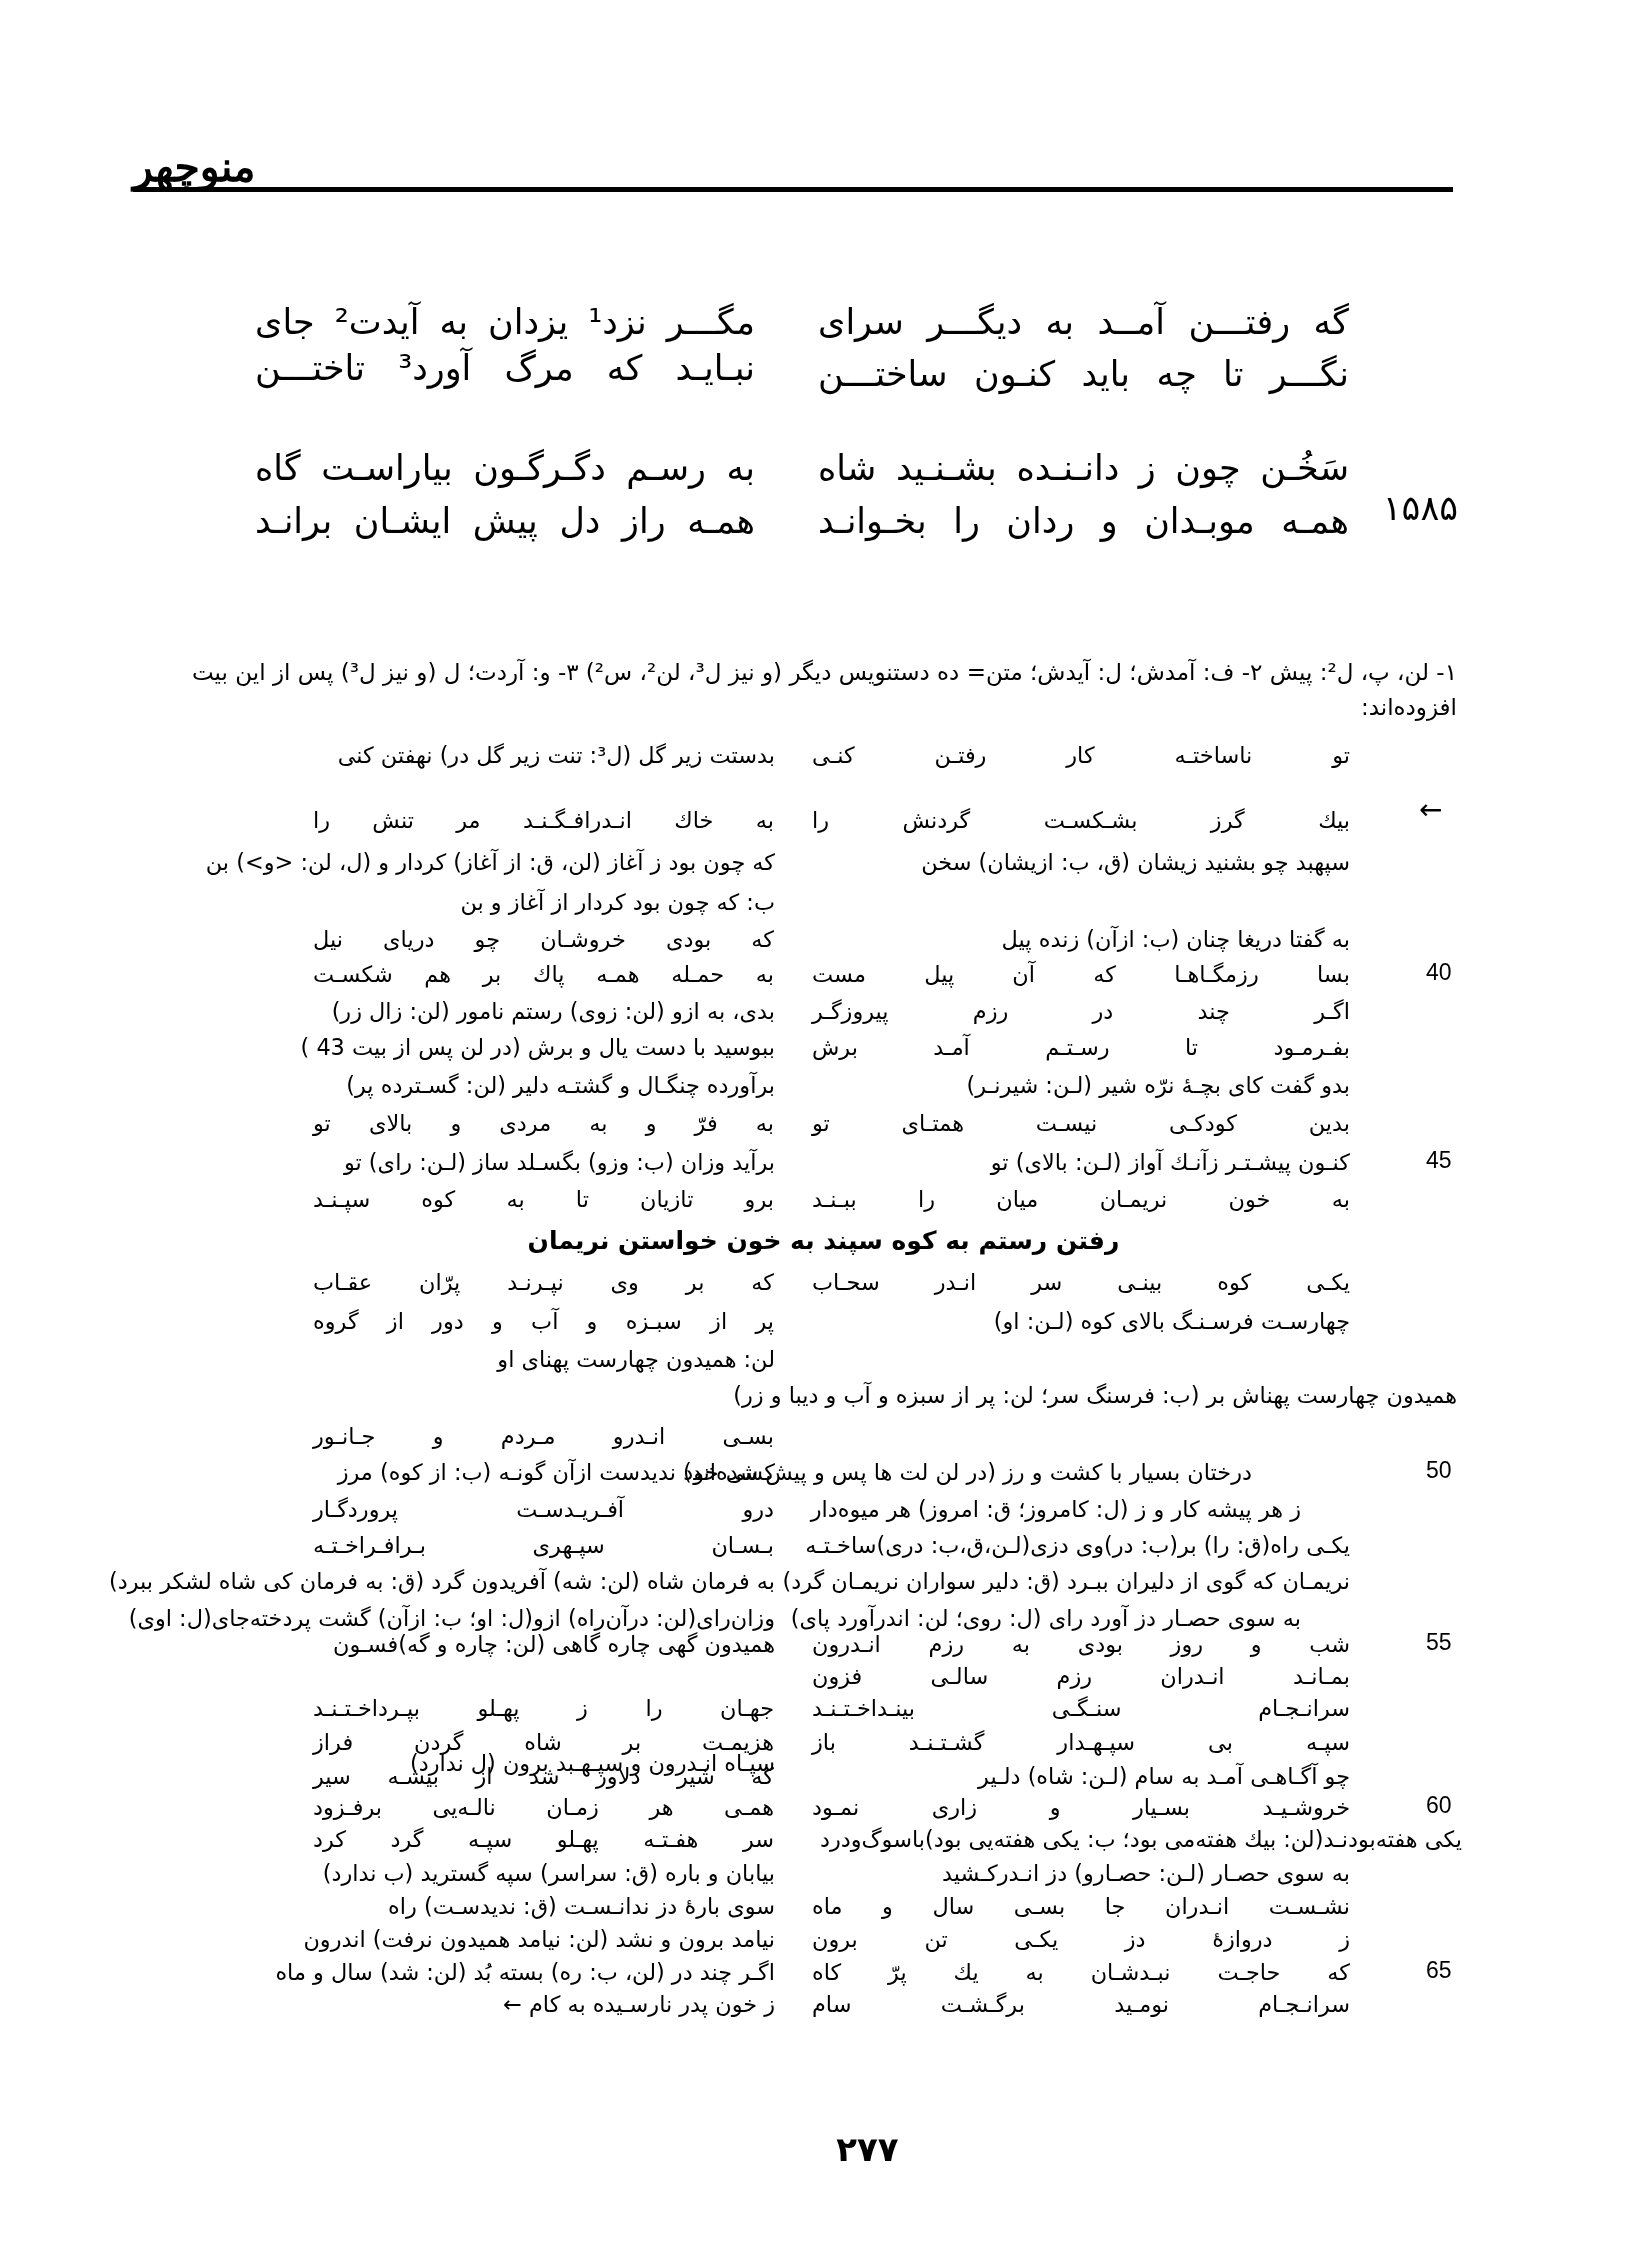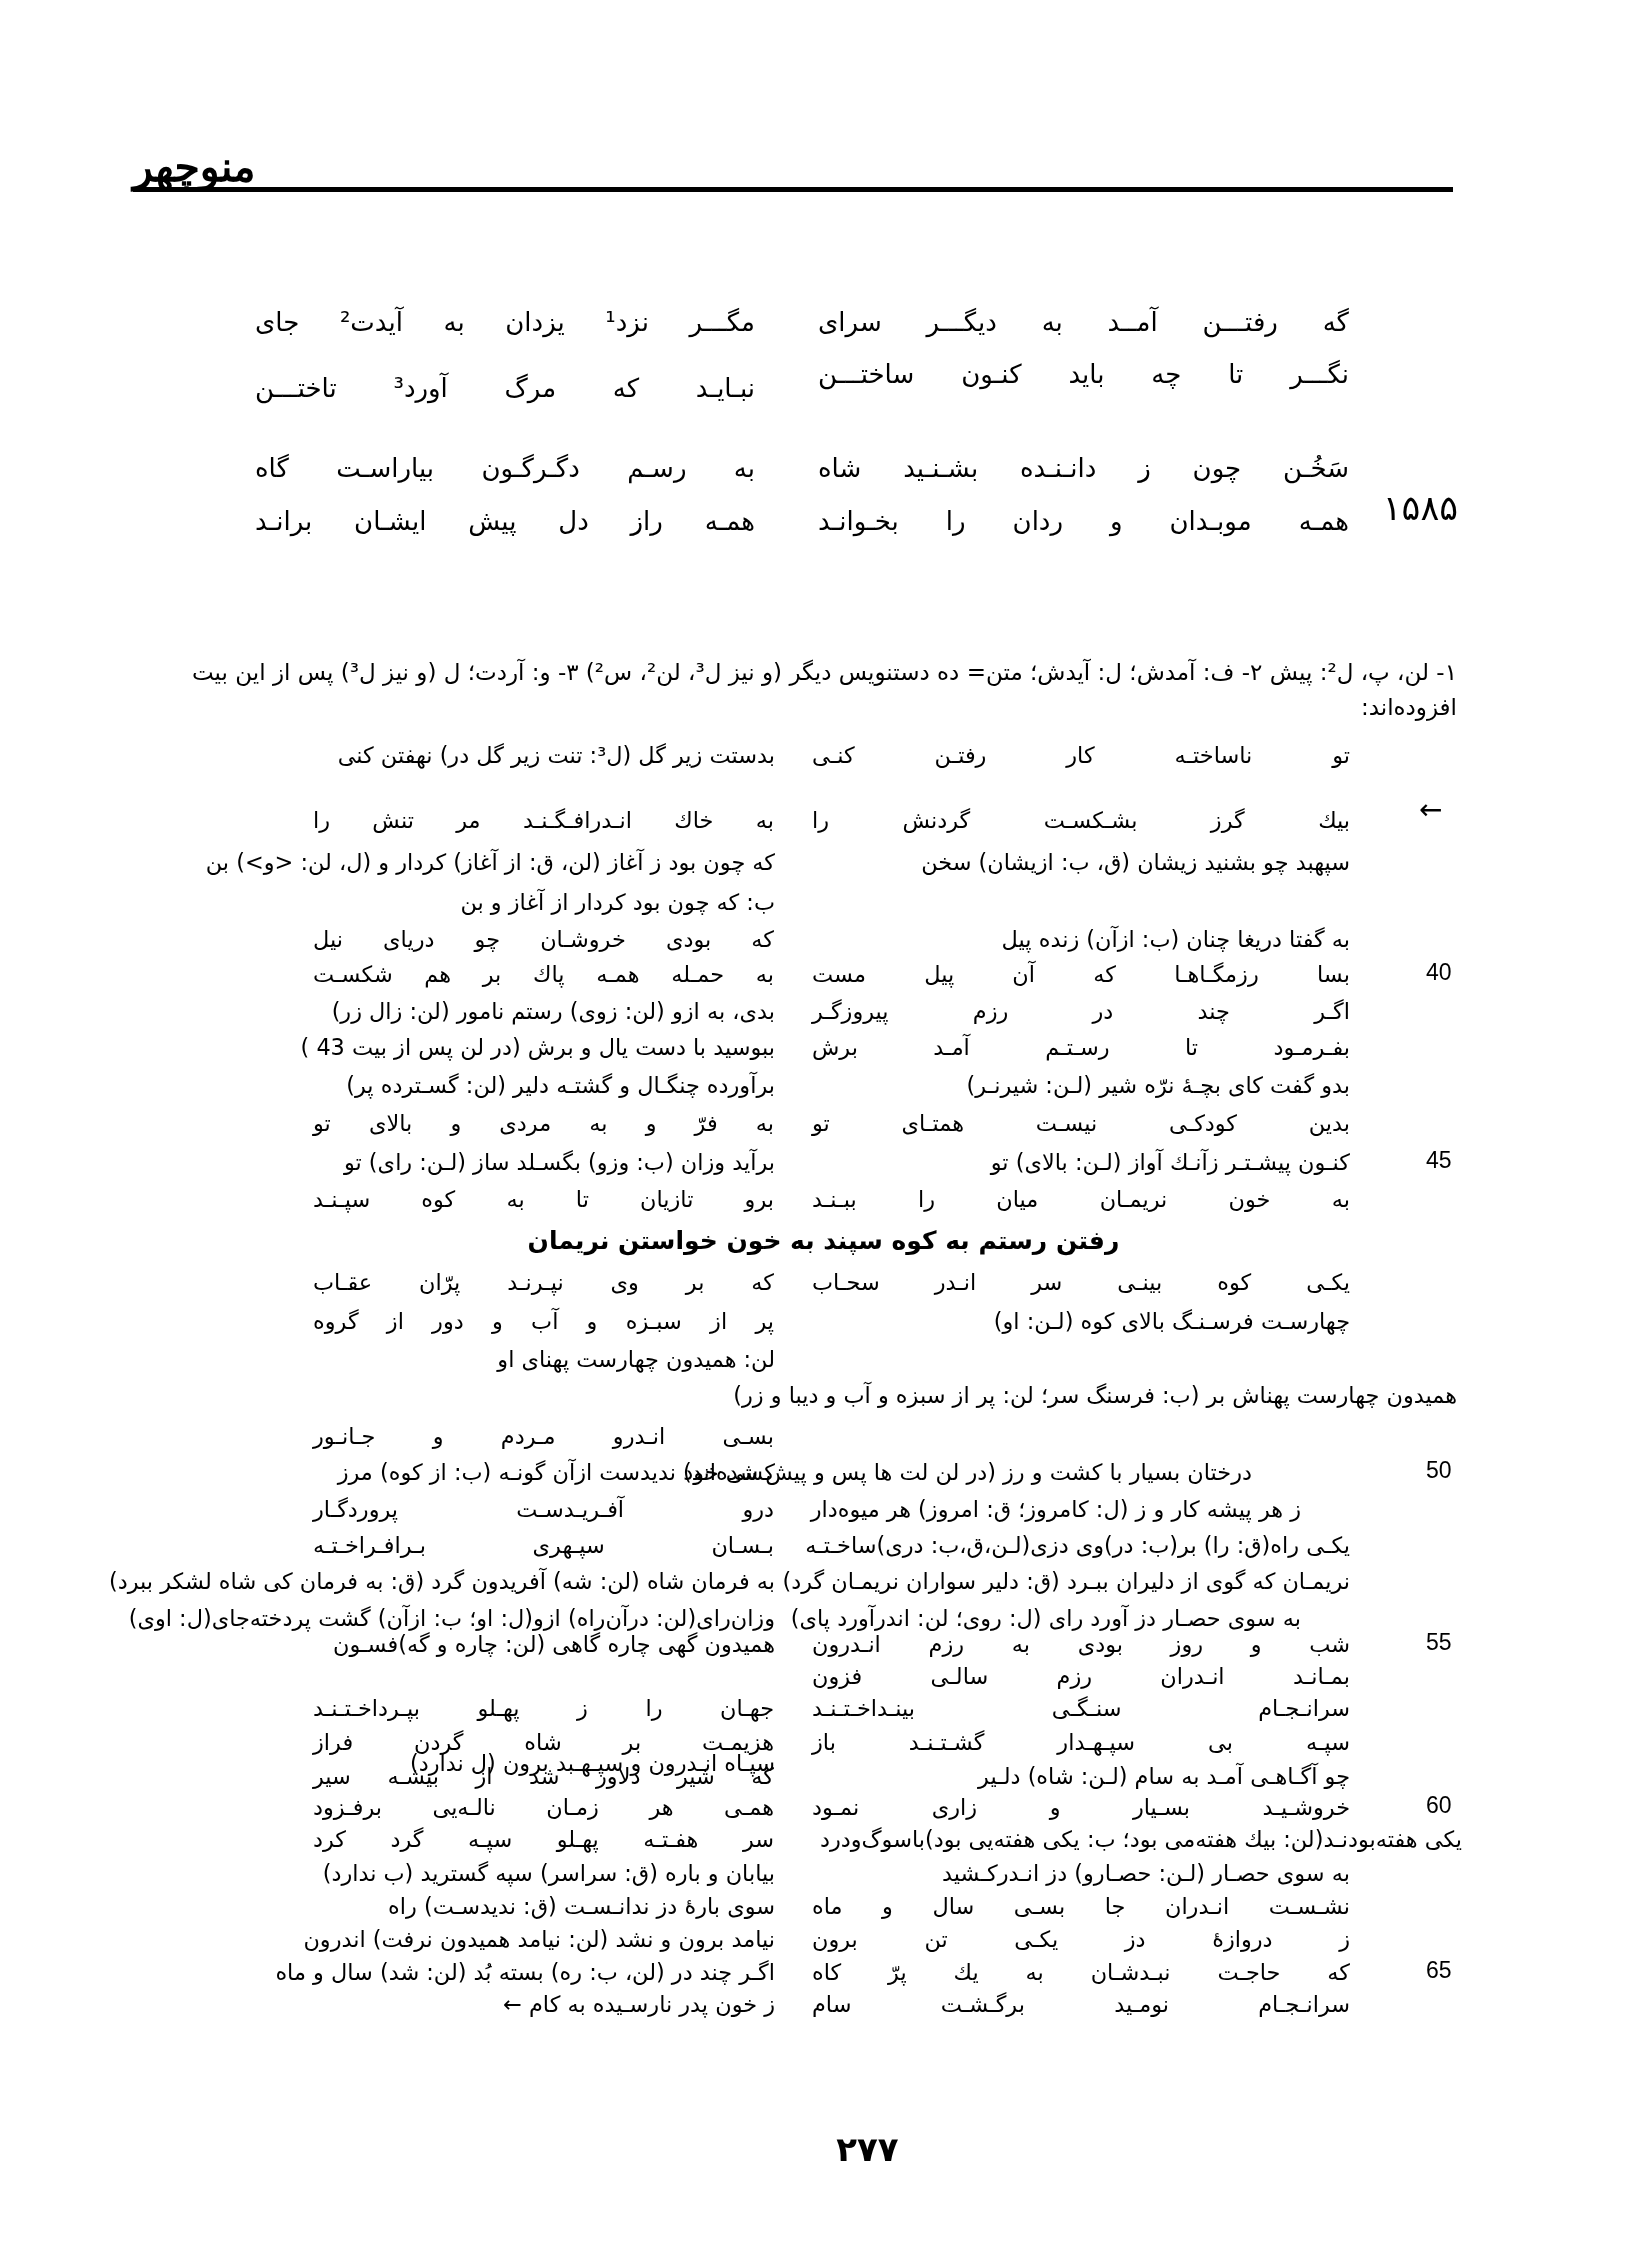--- a/index.html
+++ b/index.html
@@ -3,21 +3,21 @@
 <meta charset="utf-8">
 <style>
   html, body { margin: 0; padding: 0; background: #ffffff; }
   body { width: 1647px; height: 2261px; position: relative; overflow: hidden;
          font-family: "DejaVu Sans", sans-serif; color: #000; }
   .abs { position: absolute; white-space: nowrap; }
   .rtl { direction: rtl; unicode-bidi: embed; }
   .header-title { left: 133px; top: 143px; font-size: 41px; font-weight: bold; font-family: "DejaVu Serif", serif; }
   .header-rule { left: 133px; top: 187px; width: 1320px; height: 4.9px; background: #000; }
 
-  .verse { font-size: 26px; line-height: 42px; text-align: justify; text-align-last: justify; }
+  .verse { font-size: 35px; line-height: 42px; text-align: justify; text-align-last: justify; }
   .verse-right { left: 818px; width: 531px; }
   .verse-left { left: 255px; width: 500px; }
   .verse-num { left: 1388px; width: 70px; text-align: right; font-size: 35px; margin-top: 41px; }
 
   .fn { font-size: 23px; line-height: 31px; }
   .fn-head { right: 190px; top: 657px; }
   .fn-head2 { right: 190px; top: 692px; }
 
   .var { font-size: 22.4px; line-height: 31px; }
   .col-r { right: 297px; width: 538px; text-align: justify; text-align-last: justify; }
@@ -32,21 +32,21 @@
 </style>
 </head>
 <body>
 
 <div class="abs rtl header-title">منوچهر</div>
 <div class="abs header-rule"></div>
 
 <div class="abs rtl verse verse-right" style="top:301px">گه رفتـــن آمــد به دیگـــر سرای</div>
 <div class="abs rtl verse verse-left" style="top:301px">مگـــر نزد¹ یزدان به آیدت² جای</div>
 <div class="abs rtl verse verse-right" style="top:353px">نگـــر تا چه باید کنـون ساختـــن</div>
-<div class="abs rtl verse verse-left" style="top:367px">نبـایـد که مرگ آورد³ تاختـــن</div>
+<div class="abs rtl verse verse-left" style="top:347px">نبـایـد که مرگ آورد³ تاختـــن</div>
 <div class="abs rtl verse-num" style="top:447px">۱۵۸۵</div>
 <div class="abs rtl verse verse-right" style="top:447px">سَخُـن چون ز دانـنـده بشـنـید شاه</div>
 <div class="abs rtl verse verse-left" style="top:447px">به رسـم دگـرگـون بیاراسـت گاه</div>
 <div class="abs rtl verse verse-right" style="top:500px">همـه موبـدان و ردان را بخـوانـد</div>
 <div class="abs rtl verse verse-left" style="top:500px">همـه راز دل پیش ایشـان برانـد</div>
 
 <div class="abs rtl fn fn-head">۱- لن، پ، ل²: پیش   ۲- ف: آمدش؛ ل: آیدش؛ متن= ده دستنویس دیگر (و نیز ل³، لن²، س²)   ۳- و: آردت؛ ل (و نیز ل³) پس از این بیت</div>
 <div class="abs rtl fn fn-head2">افزوده‌اند:</div>
 
 <div class="abs rtl var col-r" style="top:740px">تو ناساختـه کار رفتـن کنـی</div>

